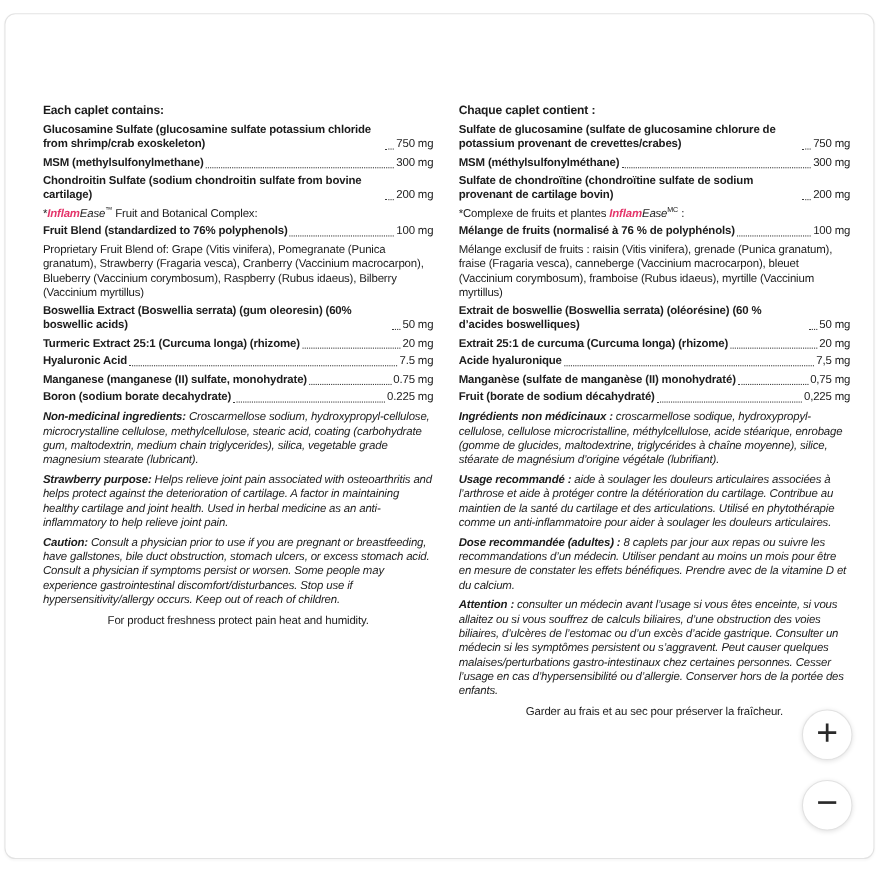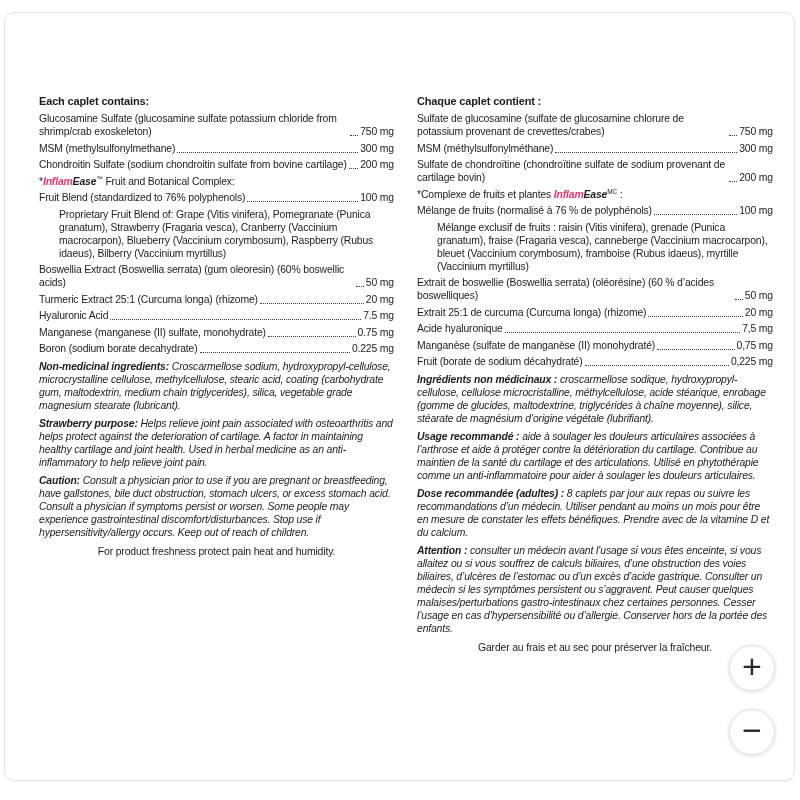--- a/index.html
+++ b/index.html
@@ -11,28 +11,28 @@
   }
   .content {
     position:absolute; left:34px; top:82px;
     display:flex; gap:23px;
   }
   .col { font-size:10.4px; line-height:13px; color:#1c1c1c; letter-spacing:-0.15px; }
   .col.en { width:355px; }
   .col.fr { width:356px; }
   .heading { font-weight:bold; font-size:11px; margin-bottom:4px; }
   .irow { display:flex; align-items:flex-end; margin-bottom:3.5px; }
-  .irow .nm { flex:0 1 auto; }
+  .irow .nm { flex:0 1 auto;font-weight:bold; }
   .irow .lead { flex:1 1 auto; min-width:8px; border-bottom:1.6px dotted #3c3c3c; margin:0 2px 2px 2px; }
   .irow .val { white-space:nowrap; }
   .cxline { margin:1px 0 3.5px; }
   .brand-a { font-weight:bold; font-style:italic; color:#e4356a; }
-  .brand-b { font-style:italic;font-weight:bold; }
+  .brand-b { font-style:italic; }
   sup.mark { font-size:6.5px; vertical-align:super; line-height:0; }
-  .plain { margin-bottom:3.5px;margin-left:20px; }
+  .plain { margin-bottom:3.5px; }
   .para { margin-top:5px; margin-bottom:3.5px;font-style:italic; }
   .para b { letter-spacing:-0.15px; }
   .footer { text-align:center; margin-top:6px; }
   .zoom-btn {
     position:absolute; width:46px; height:46px; border-radius:50%;
     background:#ffffff; border:1px solid #e2e2e2;
     box-shadow:0 1px 5px rgba(0,0,0,0.12);
     display:flex; align-items:center; justify-content:center;
     cursor:pointer;
   }

